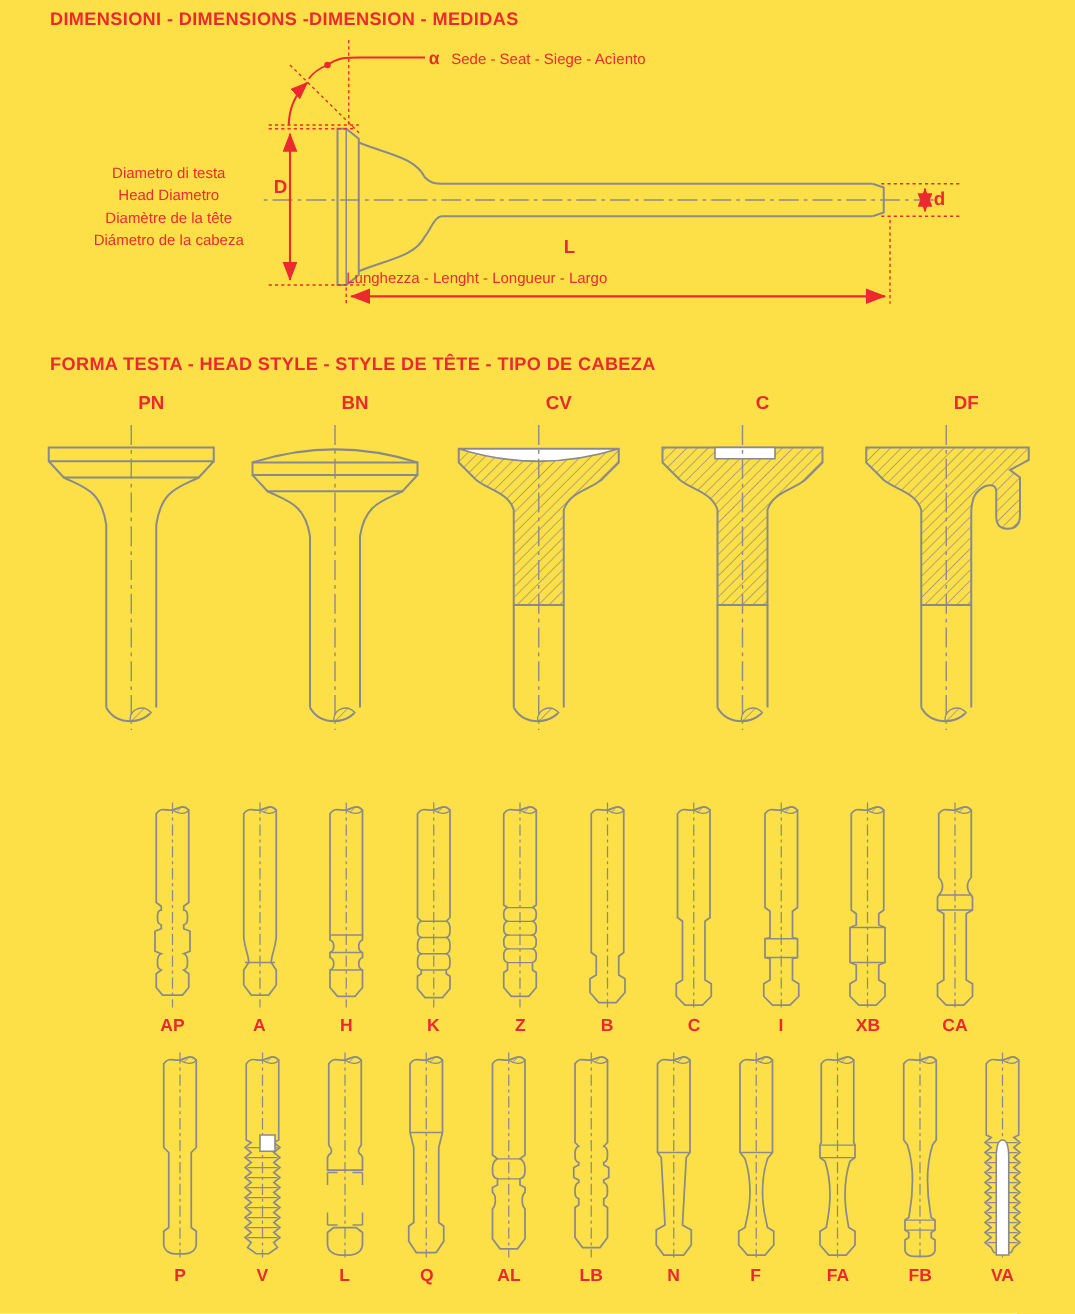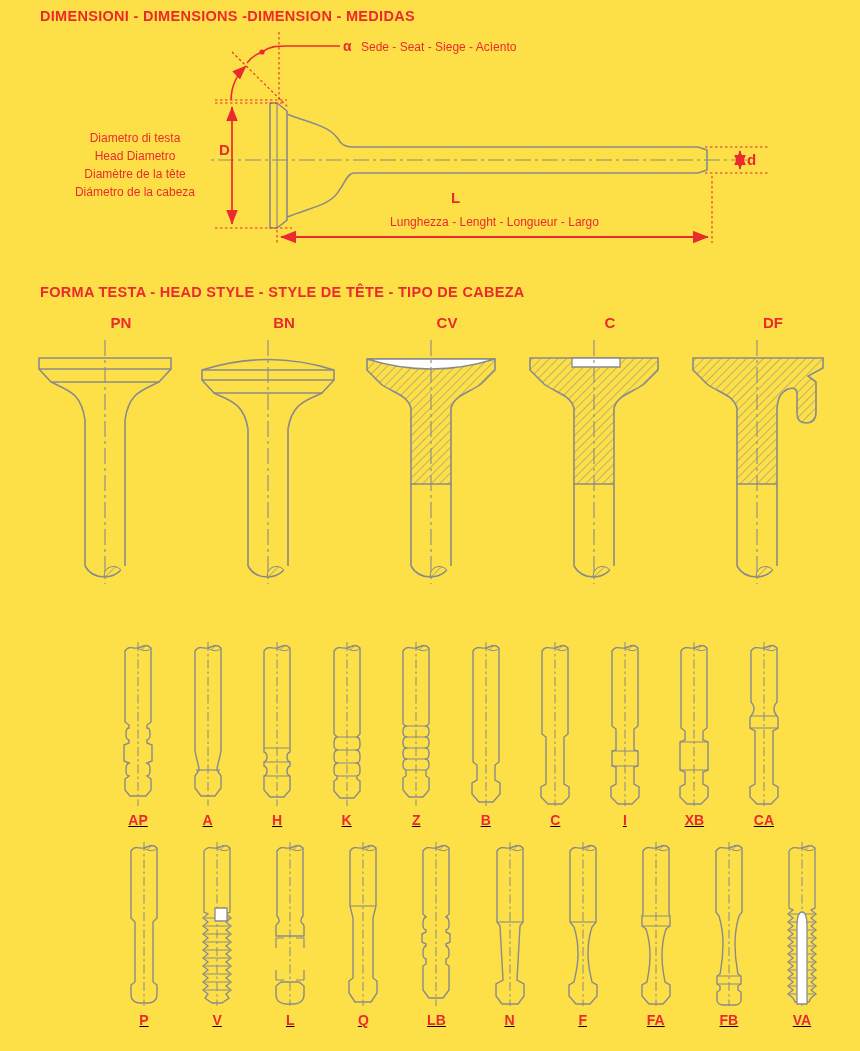--- a/index.html
+++ b/index.html
@@ -7,29 +7,29 @@
   body{font-family:"Liberation Sans","DejaVu Sans",sans-serif;}
   #page{position:relative;width:860px;height:1051px;background:#fde047;overflow:hidden;}
   .sec-title{position:absolute;left:40px;font-size:14.5px;font-weight:bold;color:var(--red);letter-spacing:.3px;white-space:nowrap;}
   .red-note{position:absolute;color:var(--red);font-size:12px;line-height:15px;}
   .red-note span{display:block;}
   .blk-left{top:129px;left:44px;width:182px;text-align:center;line-height:18px;}
   .blk-right{top:73px;left:655px;width:200px;text-align:right;line-height:14.5px;}
   .dim-letter{position:absolute;color:var(--red);font-weight:bold;font-size:15px;}
   .seat-note{top:40px;left:361px;}
   .alpha{top:38px;left:343px;font-size:14px;}
-  .len-note{top:215px;left:277px;width:435px;text-align:center;}
+  .len-note{top:215px;left:277px;width:435px;text-align:left;}
   svg{display:block;}
   .head-row{position:absolute;top:314px;left:25px;width:812px;display:flex;gap:3px;}
   .head-item{width:160px;display:flex;flex-direction:column;align-items:center;}
   .hlabel{font-size:15px;font-weight:bold;color:var(--red);height:20px;padding-left:32px;}
   .groove-row{position:absolute;display:flex;justify-content:space-between;}
   .g-row1{top:638px;left:110px;width:682px;}
   .g-row2{top:838px;left:116px;width:714px;}
-  .groove-item{display:flex;flex-direction:column;align-items:center;width:56px;text-decoration:underline;}
+  .groove-item{display:flex;flex-direction:column;align-items:center;width:56px;}
   .glabel{font-size:14px;font-weight:bold;color:var(--red);margin-top:2px;}
   
   .g path,.g line,.g polyline,.g circle{vector-effect:non-scaling-stroke;}
 </style>
 </head>
 <body>
 
 <svg width="0" height="0" style="position:absolute" aria-hidden="true">
   <defs>
     <pattern id="hatch" width="6" height="6" patternUnits="userSpaceOnUse" patternTransform="rotate(45)">
@@ -309,20 +309,29 @@
     <div class="groove-item">
       <svg class="g" width="56" height="172" viewBox="0 0 56 172" fill="none">
         <path d="M28,4 V168" stroke-dasharray="9 3 2.5 3" style="stroke:var(--line)" stroke-width="1"></path>
         <path d="M15,13 C19,7 23,11 28,10 C33,9 36,5 41,10 L41,68 L38,80 V140 L42,143 V155 L36,164 H20 L14,155 V143 L18,140 V80 L15,68 Z" style="stroke:var(--line)" stroke-width="1.4"></path>
         <path d="M15,68 H41" style="stroke:var(--line)" stroke-width="1.1"></path>
         <path d="M28,10 C33,9 36,5 41,10 C38,14 32,13 28,10 Z" fill="url(#hatch)" style="stroke:var(--line)" stroke-width="1"></path>
       </svg>
       <div class="glabel">Q</div>
     </div>
 
+    <div class="groove-item">
+      <svg class="g" width="56" height="172" viewBox="0 0 56 172" fill="none">
+        <path d="M28,4 V168" stroke-dasharray="9 3 2.5 3" style="stroke:var(--line)" stroke-width="1"></path>
+        <path d="M15,13 C19,7 23,11 28,10 C33,9 36,5 41,10 L41,86 L37,89 C41,91 41,95 41,97 C41,101 41,104 37,105 V110 L41,112 V116 C38,118 38,126 41,129 V153 L35,161 H21 L15,153 V129 C18,126 18,118 15,116 V112 L19,110 V105 C15,104 15,101 15,97 C15,95 15,91 19,89 L15,86 Z" style="stroke:var(--line)" stroke-width="1.4"></path>
+        <path d="M19,89 H37 M19,105 H37" style="stroke:var(--line)" stroke-width="1"></path>
+        <path d="M28,10 C33,9 36,5 41,10 C38,14 32,13 28,10 Z" fill="url(#hatch)" style="stroke:var(--line)" stroke-width="1"></path>
+      </svg>
+      <div class="glabel">AL</div>
+    </div>
 
     <div class="groove-item">
       <svg class="g" width="56" height="172" viewBox="0 0 56 172" fill="none">
         <path d="M28,4 V168" stroke-dasharray="9 3 2.5 3" style="stroke:var(--line)" stroke-width="1"></path>
         <path d="M15,13 C19,7 23,11 28,10 C33,9 36,5 41,10 L41,76 L38,79 C41,80 41,83 41,85 C41,89 41,91 38,92 V94 L42,96 V104 L38,106 V108 C41,109 41,112 41,114 C41,118 41,120 38,121 V126 L41,128 V152 L35,160 H21 L15,152 V128 L18,126 V121 C15,120 15,118 15,114 C15,112 15,109 18,108 V106 L14,104 V96 L18,94 V92 C15,91 15,89 15,85 C15,83 15,80 18,79 L15,76 Z" style="stroke:var(--line)" stroke-width="1.4"></path>
         <path d="M28,10 C33,9 36,5 41,10 C38,14 32,13 28,10 Z" fill="url(#hatch)" style="stroke:var(--line)" stroke-width="1"></path>
       </svg>
       <div class="glabel">LB</div>
     </div>
 

